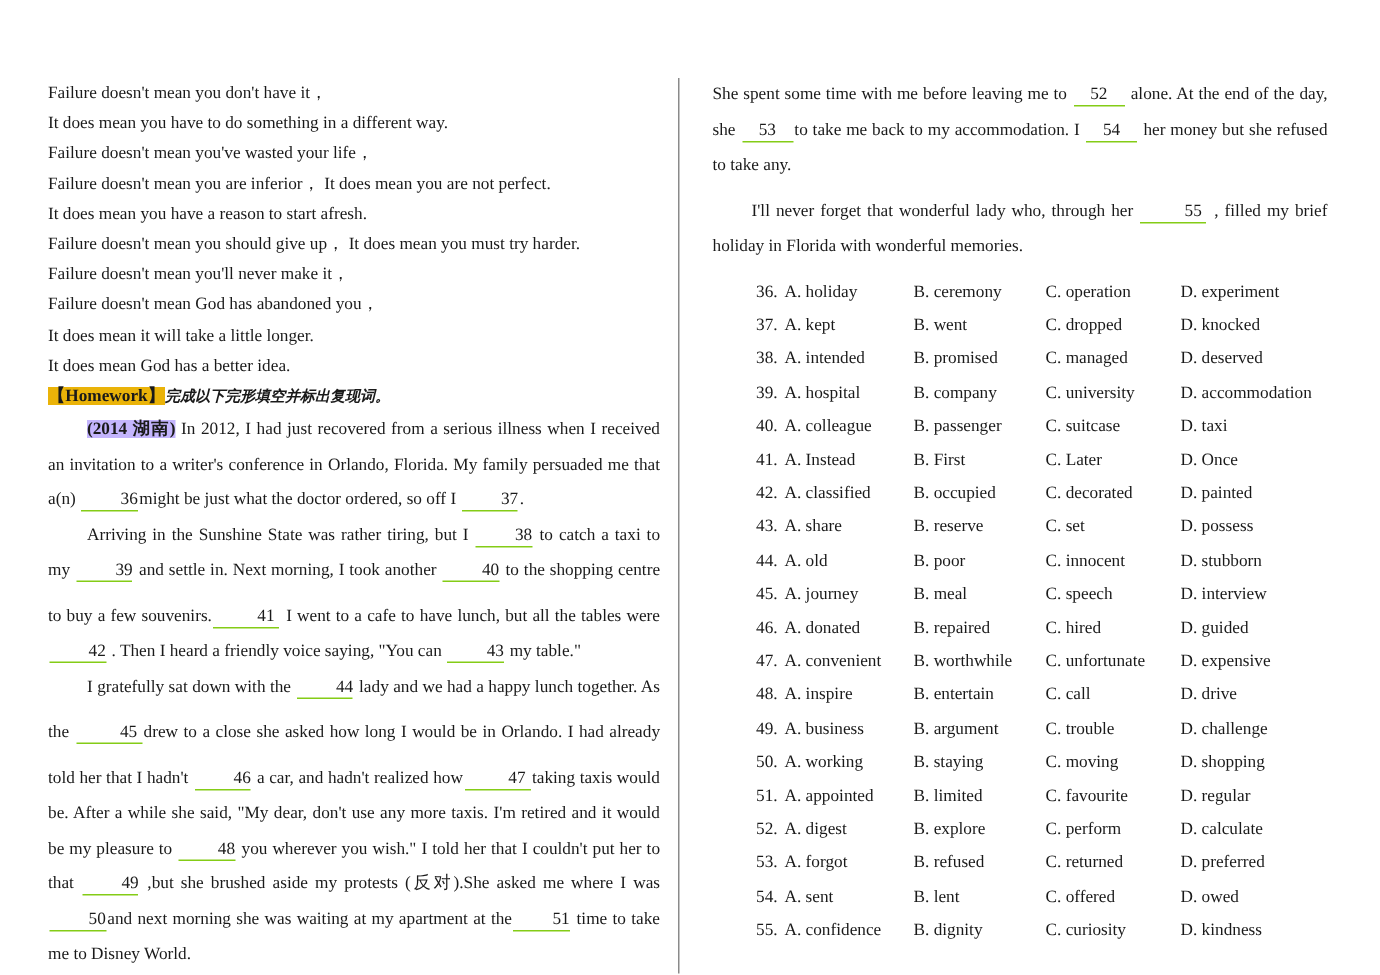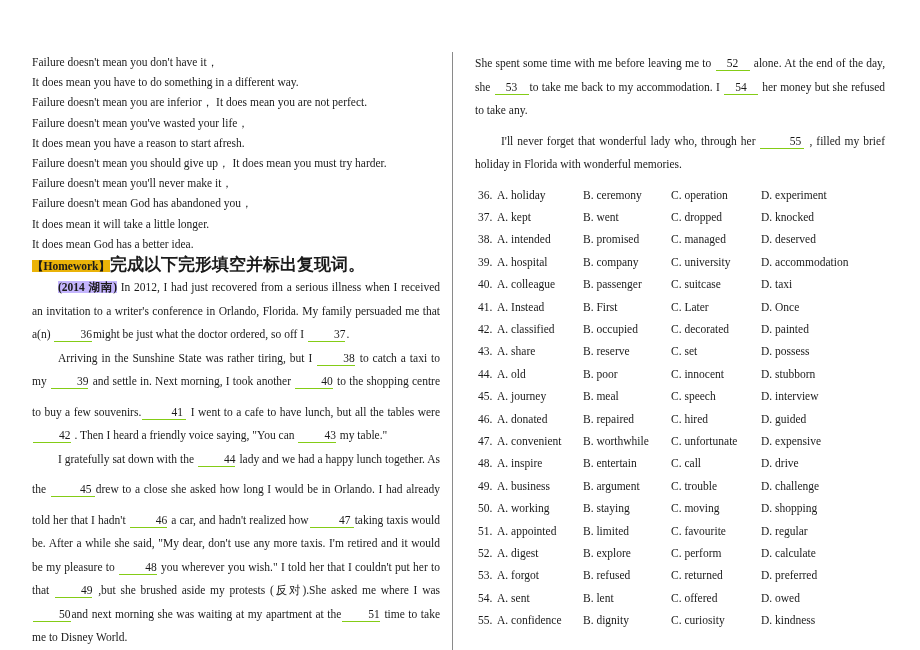--- a/index.html
+++ b/index.html
@@ -60,22 +60,23 @@
     margin: 0;
     white-space: nowrap;
   }
   .hl-tag {
     font-weight: bold;
     background: #eab308;
     font-family: Liberation Serif, serif;
   }
   .cn {
     font-family: "DejaVu Sans", "Liberation Sans", sans-serif;
-    font-size: 17px;
+    font-size: 10px;
     font-weight: bold;
+    font-style: italic;
   }
 
   
   .passage-p {
     font-size: 11.5px;
     line-height: 23.5px;
     margin: 0;
     text-align: justify;
     text-justify: inter-word;
     text-indent: 0;
@@ -106,20 +107,21 @@
     line-height: 23.5px;
     margin: 0;
     text-align: justify;
     text-justify: inter-word;
   }
   .r-passage.indent { text-indent: 26px; }
 
   
   .options {
     margin-top: 7px;
+    margin-left: 26px;
   }
   .opt-row {
     display: flex;
     align-items: baseline;
     font-size: 11.5px;
     line-height: 22.4px;
     white-space: nowrap;
   }
   .opt-num {
     width: 22px;
@@ -142,22 +144,22 @@
 <body>
 
 <div class="page">
   <div class="columns">
 
     <div class="col-left">
 
       <div>
         <p class="quote-line">Failure doesn't mean you don't have it，</p>
         <p class="quote-line">It does mean you have to do something in a different way.</p>
+        <p class="quote-line">Failure doesn't mean you've wasted your life，</p>
         <p class="quote-line">Failure doesn't mean you are inferior，  It does mean you are not perfect.</p>
-        <p class="quote-line">Failure doesn't mean you've wasted your life，</p>
         <p class="quote-line">It does mean you have a reason to start afresh.</p>
         <p class="quote-line">Failure doesn't mean you should give up，  It does mean you must try harder.</p>
         <p class="quote-line">Failure doesn't mean you'll never make it，</p>
         <p class="quote-line">Failure doesn't mean God has abandoned you，</p>
         <p class="quote-line">It does mean it will take a little longer.</p>
         <p class="quote-line">It does mean God has a better idea.</p>
       </div>
 
       <p class="homework-line"><span class="hl-tag">【Homework】</span><span class="cn">完成以下完形填空并标出复现词。</span></p>
 

